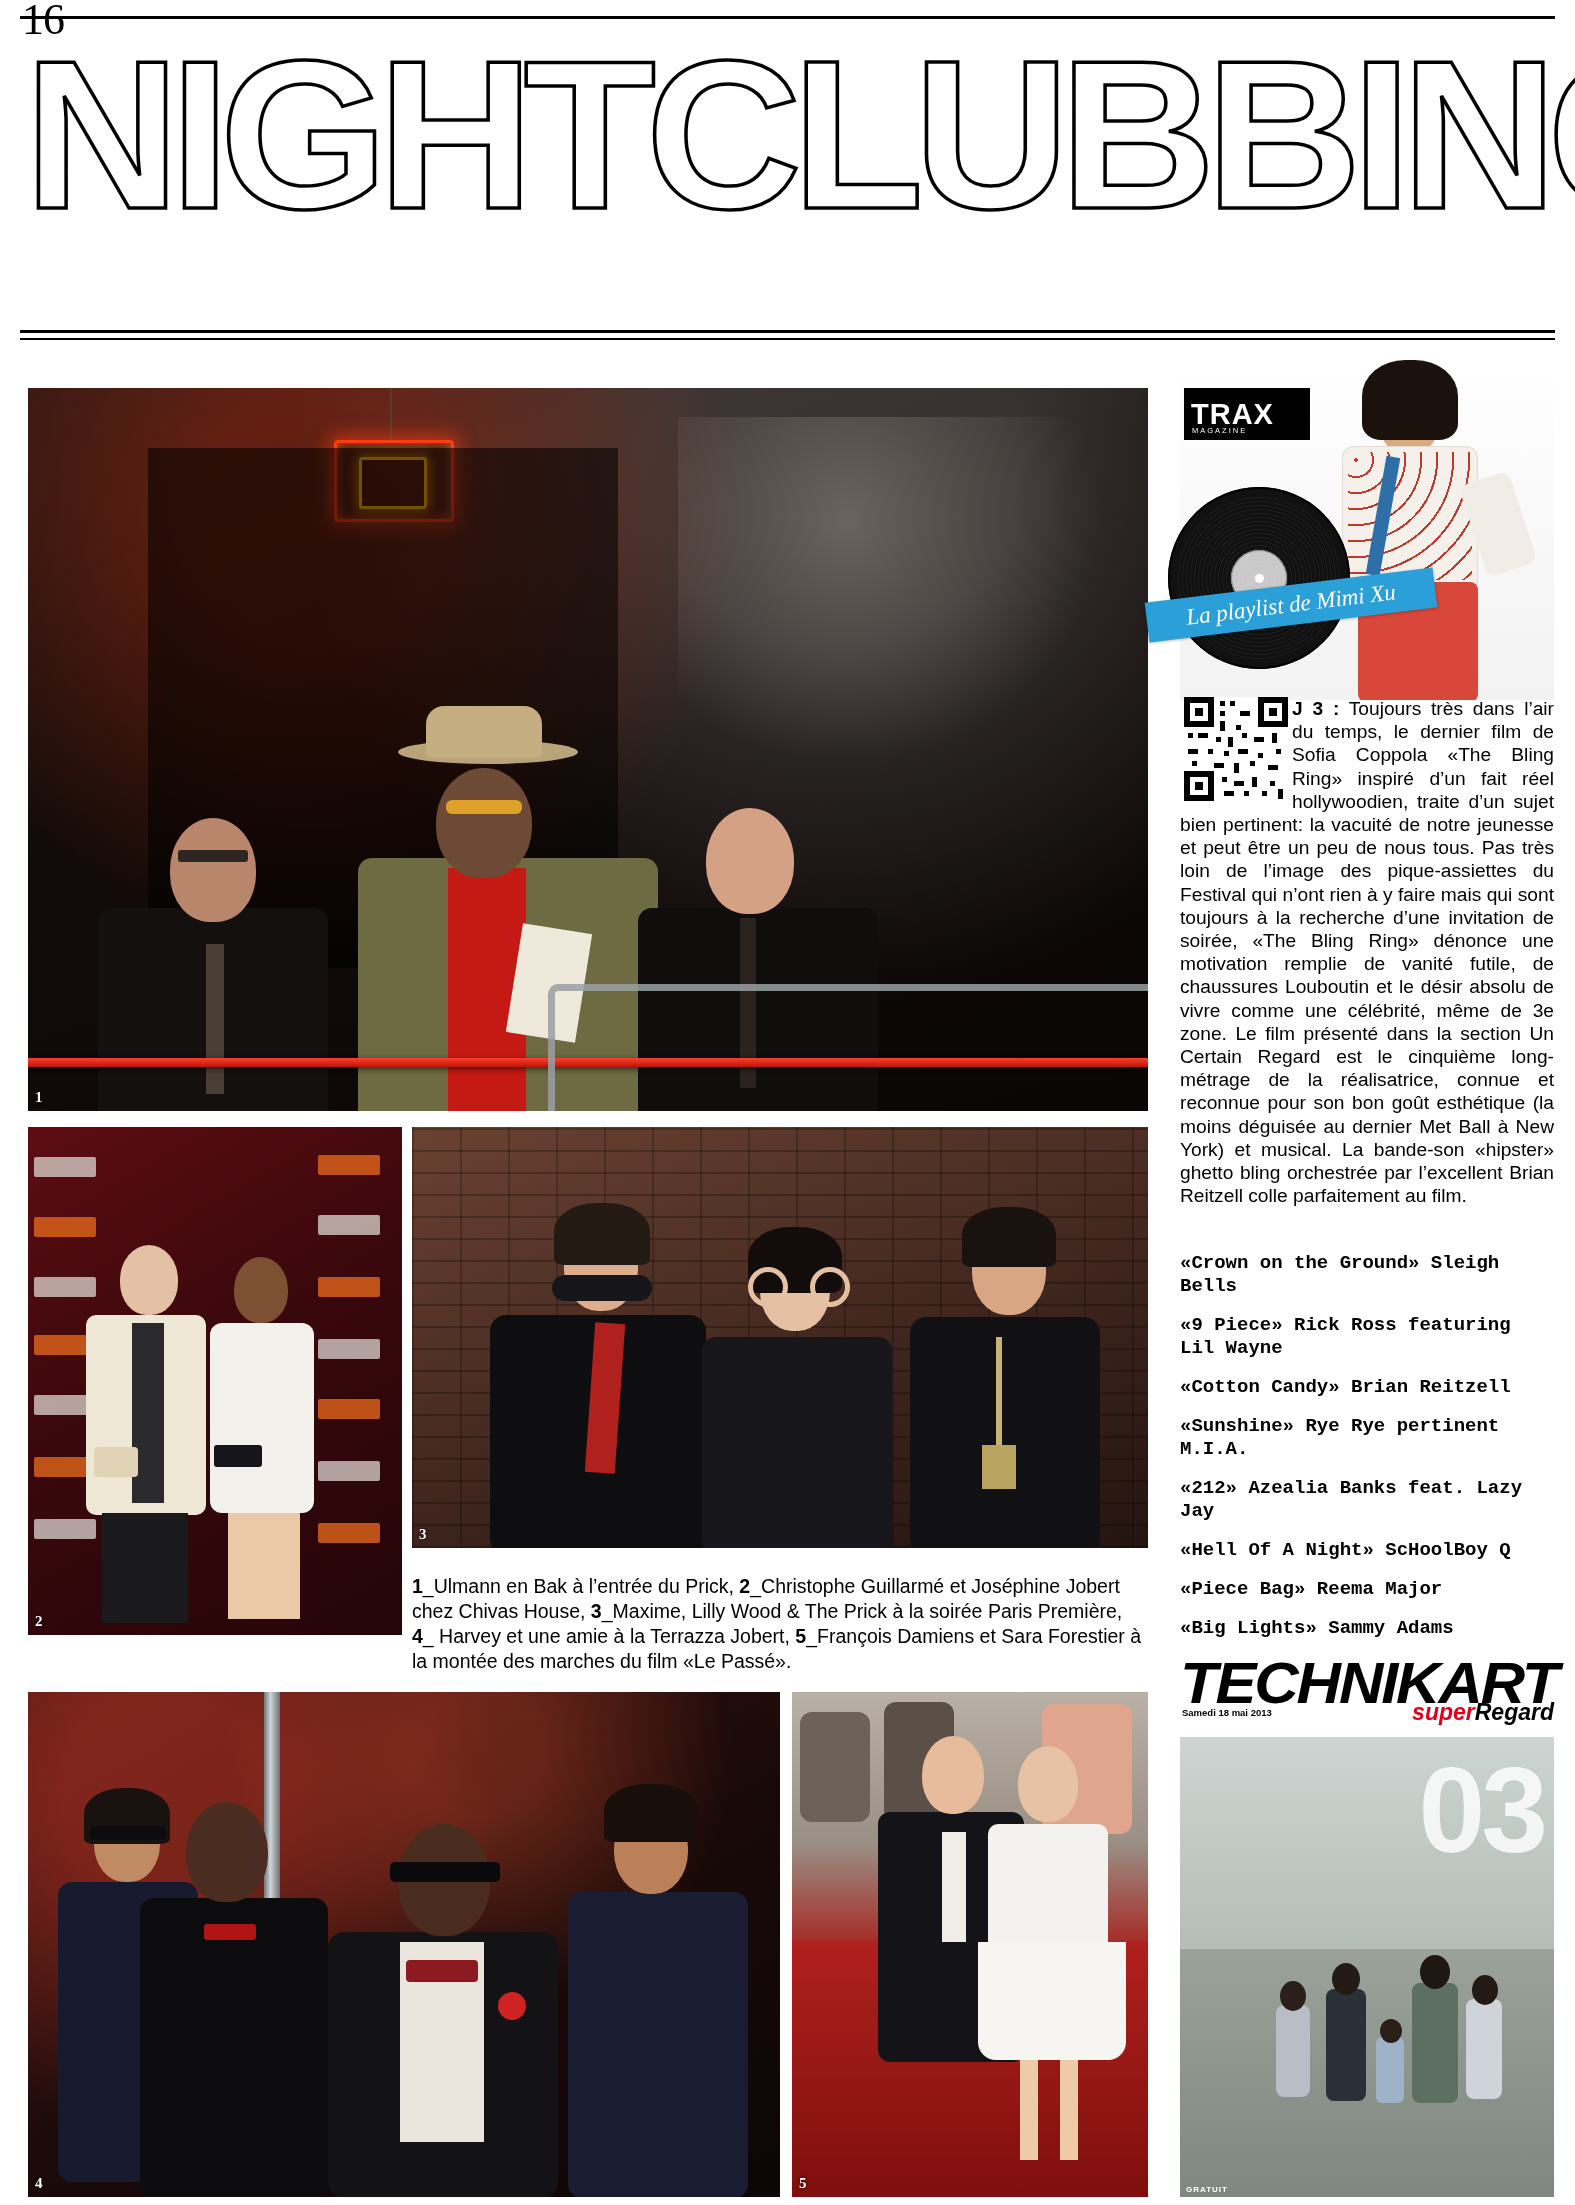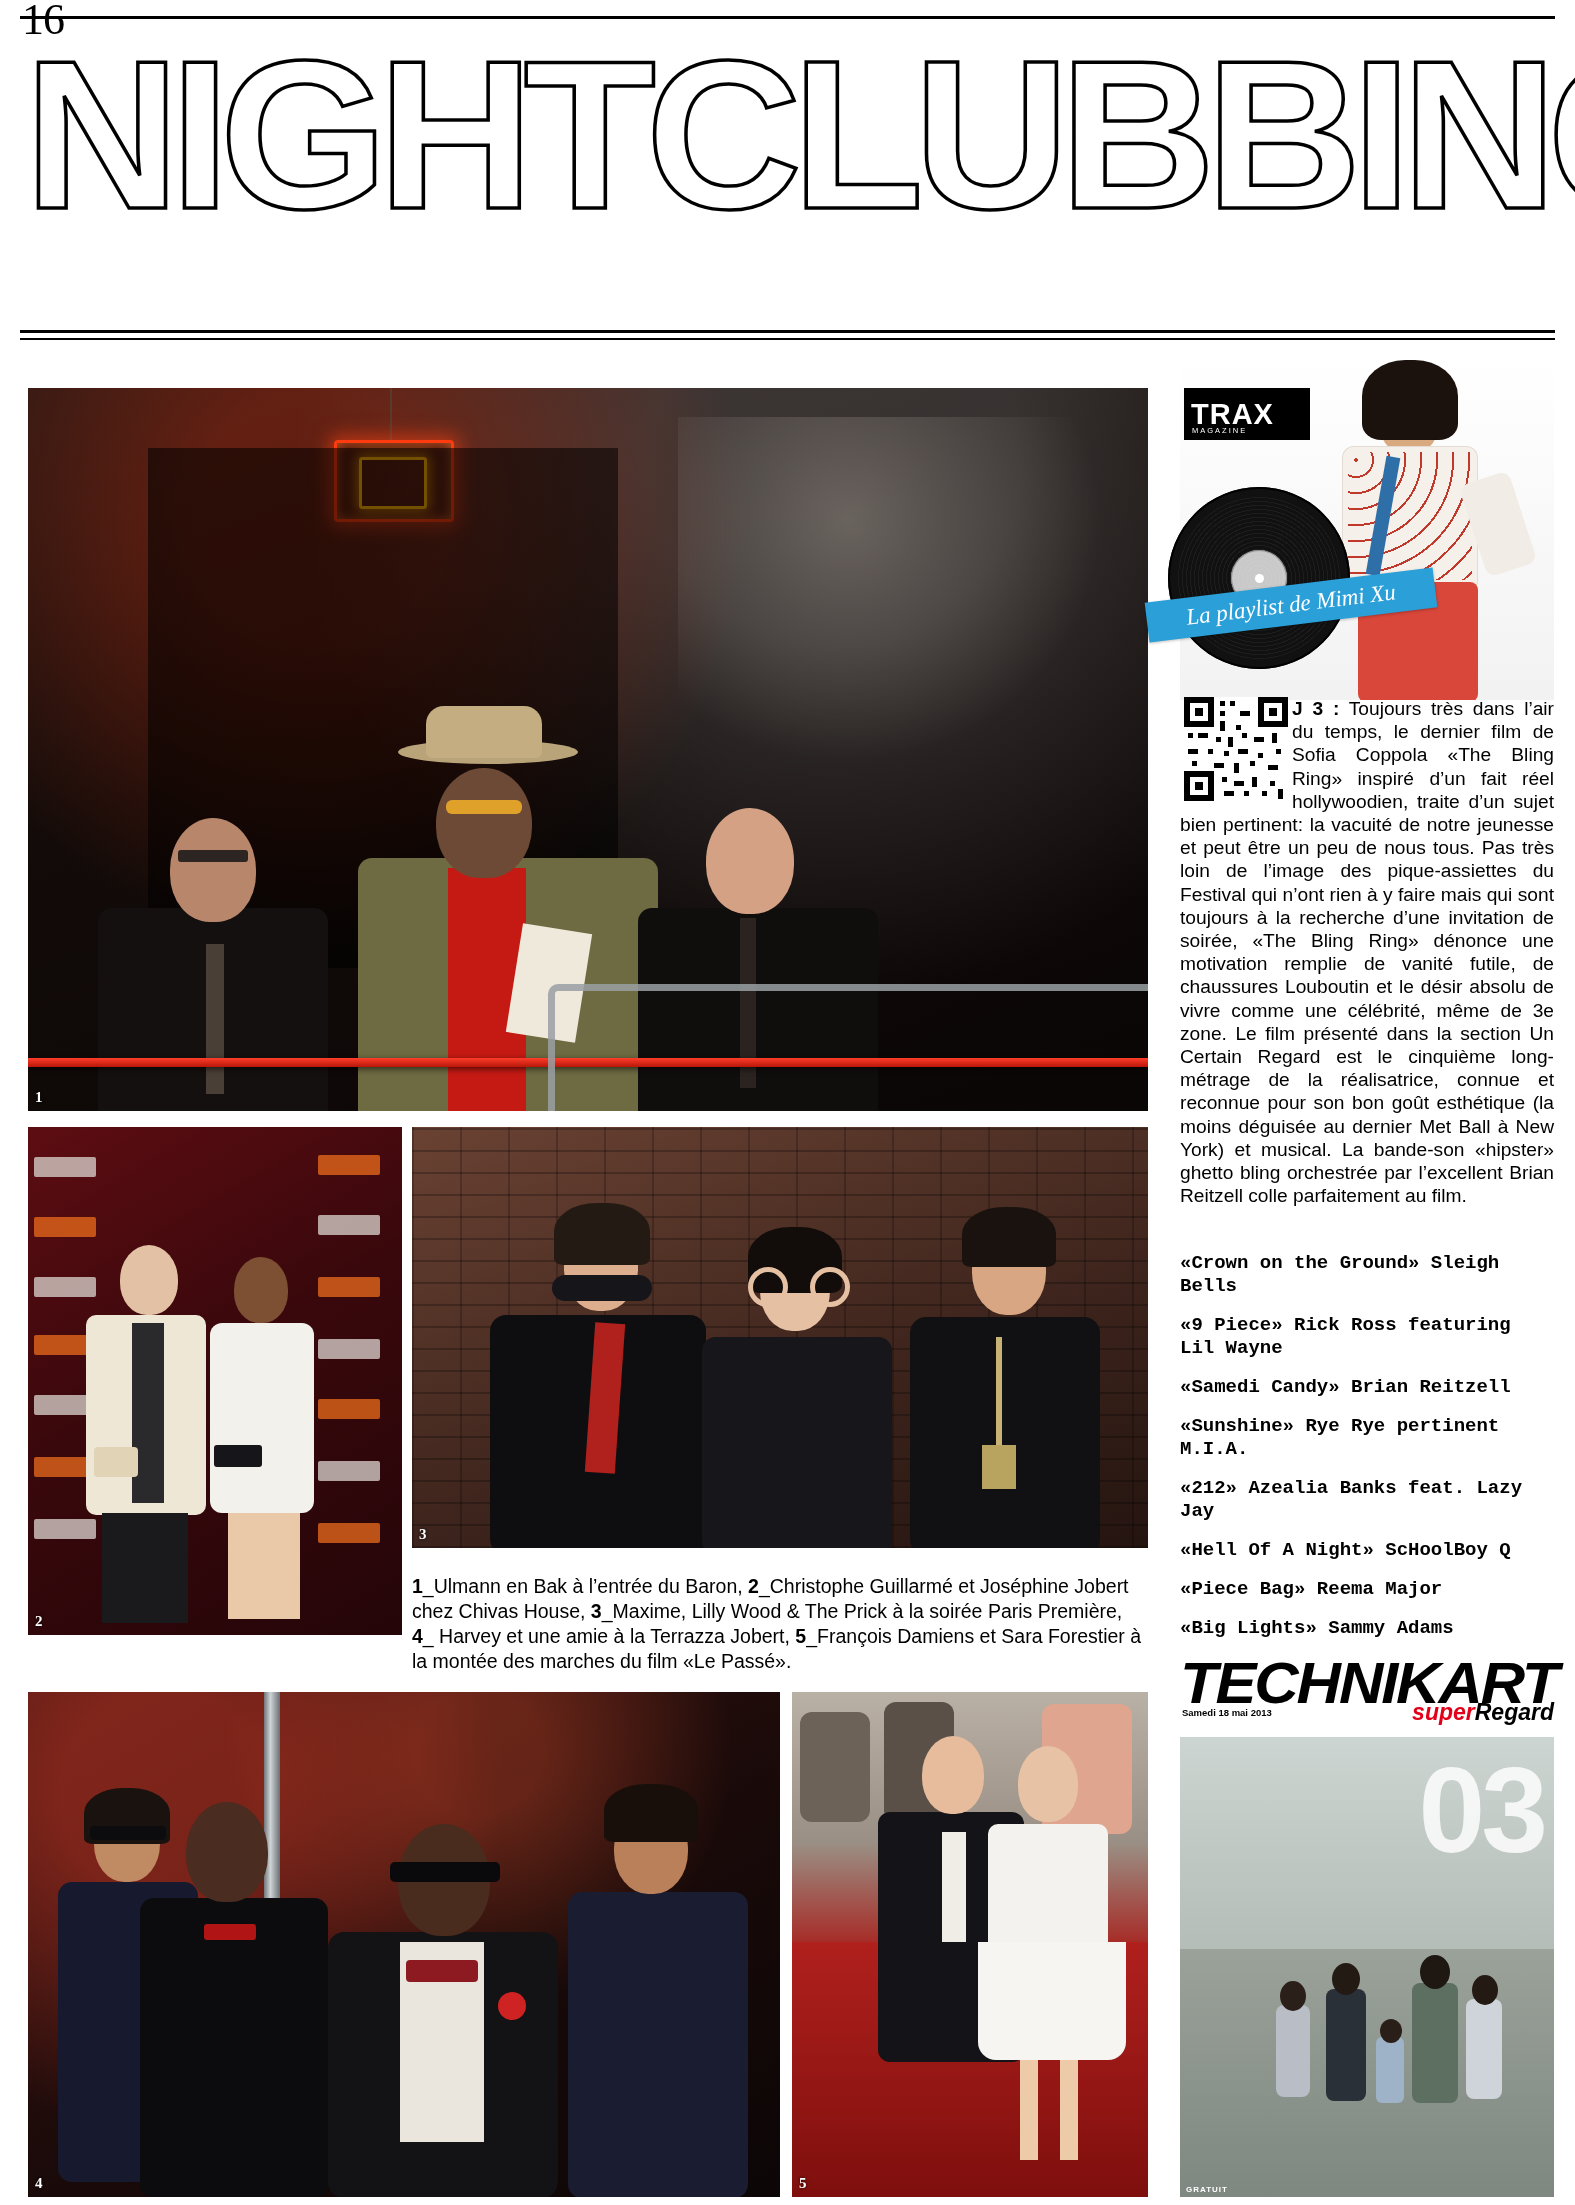--- a/index.html
+++ b/index.html
@@ -291,21 +291,21 @@
 
     <div class="fig" style="left:498px; top:190px; width:190px; height:238px; background:#111114; border-radius:16px;"></div>
     <div class="fig head" style="left:560px; top:96px; width:74px; height:92px; background:#d8a682;"></div>
     <div class="fig" style="left:550px; top:80px; width:94px; height:60px; background:#19120e; border-radius:45% 45% 10% 10%;"></div>
     <div class="fig" style="left:584px; top:210px; width:6px; height:110px; background:#c8b274;"></div>
     <div class="fig" style="left:570px; top:318px; width:34px; height:44px; background:#b9a45f;"></div>
     <div class="num">3</div>
   </div>
 
   <div class="caption">
-    <b>1</b><span>_Ulmann en Bak à l’entrée du Baron, </span><b>2</b><span>_Christophe Guillarmé et Joséphine Jobert chez Chivas House, </span><b>3</b><span>_Maxime, Lilly Wood &amp; The Prick  à la soirée Paris Première, </span><b>4</b><span>_ Harvey et une amie à la Terrazza Jobert, </span><b>5</b><span>_François Damiens et Sara Forestier à la montée des marches du film «Le Passé».</span>
+    <b>1</b><span>_Ulmann en Bak à l’entrée du Prick, </span><b>2</b><span>_Christophe Guillarmé et Joséphine Jobert chez Chivas House, </span><b>3</b><span>_Maxime, Lilly Wood &amp; The Prick  à la soirée Paris Première, </span><b>4</b><span>_ Harvey et une amie à la Terrazza Jobert, </span><b>5</b><span>_François Damiens et Sara Forestier à la montée des marches du film «Le Passé».</span>
   </div>
 
   <div class="photo" id="photo4">
     <div class="bg"></div>
     <div class="pole"></div>
 
     <div class="fig" style="left:30px; top:190px; width:140px; height:300px; background:#171a2e; border-radius:14px;"></div>
     <div class="fig head" style="left:66px; top:108px; width:66px; height:82px; background:#c08a63;"></div>
     <div class="fig" style="left:56px; top:96px; width:86px; height:56px; background:#1a120e; border-radius:45% 45% 10% 10%;"></div>
     <div class="fig" style="left:62px; top:134px; width:76px; height:14px; background:#0c0c0e; border-radius:4px;"></div>
@@ -417,21 +417,21 @@
     <i style="left:94px;top:92px;width:5px;height:10px;"></i>
   </div>
 
   <div class="intro">
     <span class="spacer"></span><b>J 3 :</b><span> Toujours très dans l’air du temps, le dernier film de Sofia Coppola «The Bling Ring» inspiré d’un fait réel hollywoodien, traite d’un sujet bien pertinent: la vacuité de notre jeunesse et peut être un peu de nous tous. Pas très loin de l’image des pique-assiettes du Festival qui n’ont rien à y faire mais qui sont toujours à la recherche d’une invitation de soirée, «The Bling Ring» dénonce une motivation remplie de vanité futile, de chaussures Louboutin et le désir absolu de vivre comme une célébrité, même de 3e zone. Le film présenté dans la section Un Certain Regard est le cinquième long-métrage de la réalisatrice, connue et reconnue pour son bon goût esthétique (la moins déguisée au dernier Met Ball à New York) et musical. La bande-son «hipster» ghetto bling orchestrée par l’excellent Brian Reitzell colle parfaitement au film.</span>
   </div>
 
   <div class="tracklist">
     <div class="tr" id="t0">«Crown on the Ground» Sleigh Bells</div>
     <div class="tr" id="t1">«9 Piece» Rick Ross featuring Lil Wayne</div>
-    <div class="tr" id="t3">«Samedi Candy» Brian Reitzell</div>
+    <div class="tr" id="t3">«Cotton Candy» Brian Reitzell</div>
     <div class="tr" id="t5">«Sunshine» Rye Rye pertinent M.I.A.</div>
     <div class="tr" id="t6">«212» Azealia Banks feat. Lazy Jay</div>
     <div class="tr" id="t7">«Hell Of A Night» ScHoolBoy Q</div>
     <div class="tr" id="t8">«Piece Bag» Reema Major</div>
     <div class="tr" id="t9">«Big Lights» Sammy Adams</div>
   </div>
 
   <div class="technikart">
     <div class="tk-word">TECHNIKART</div>
     <div class="tk-sub">

